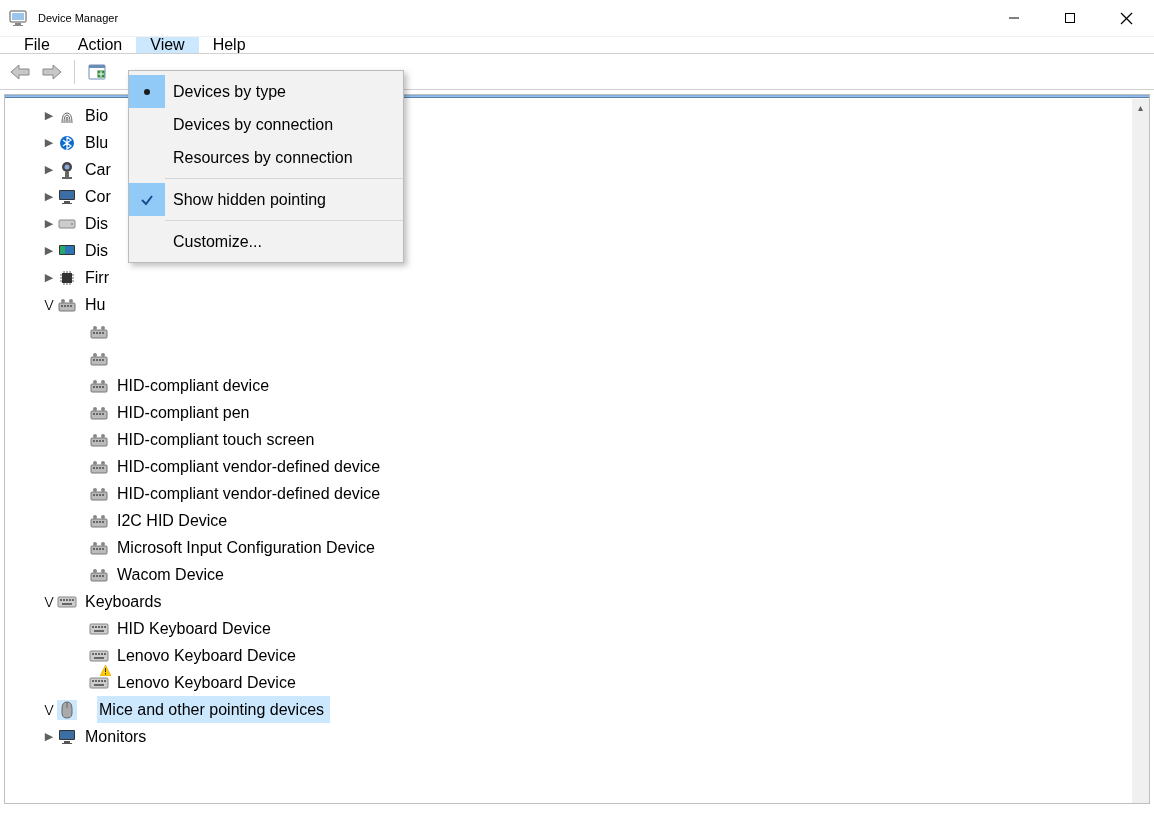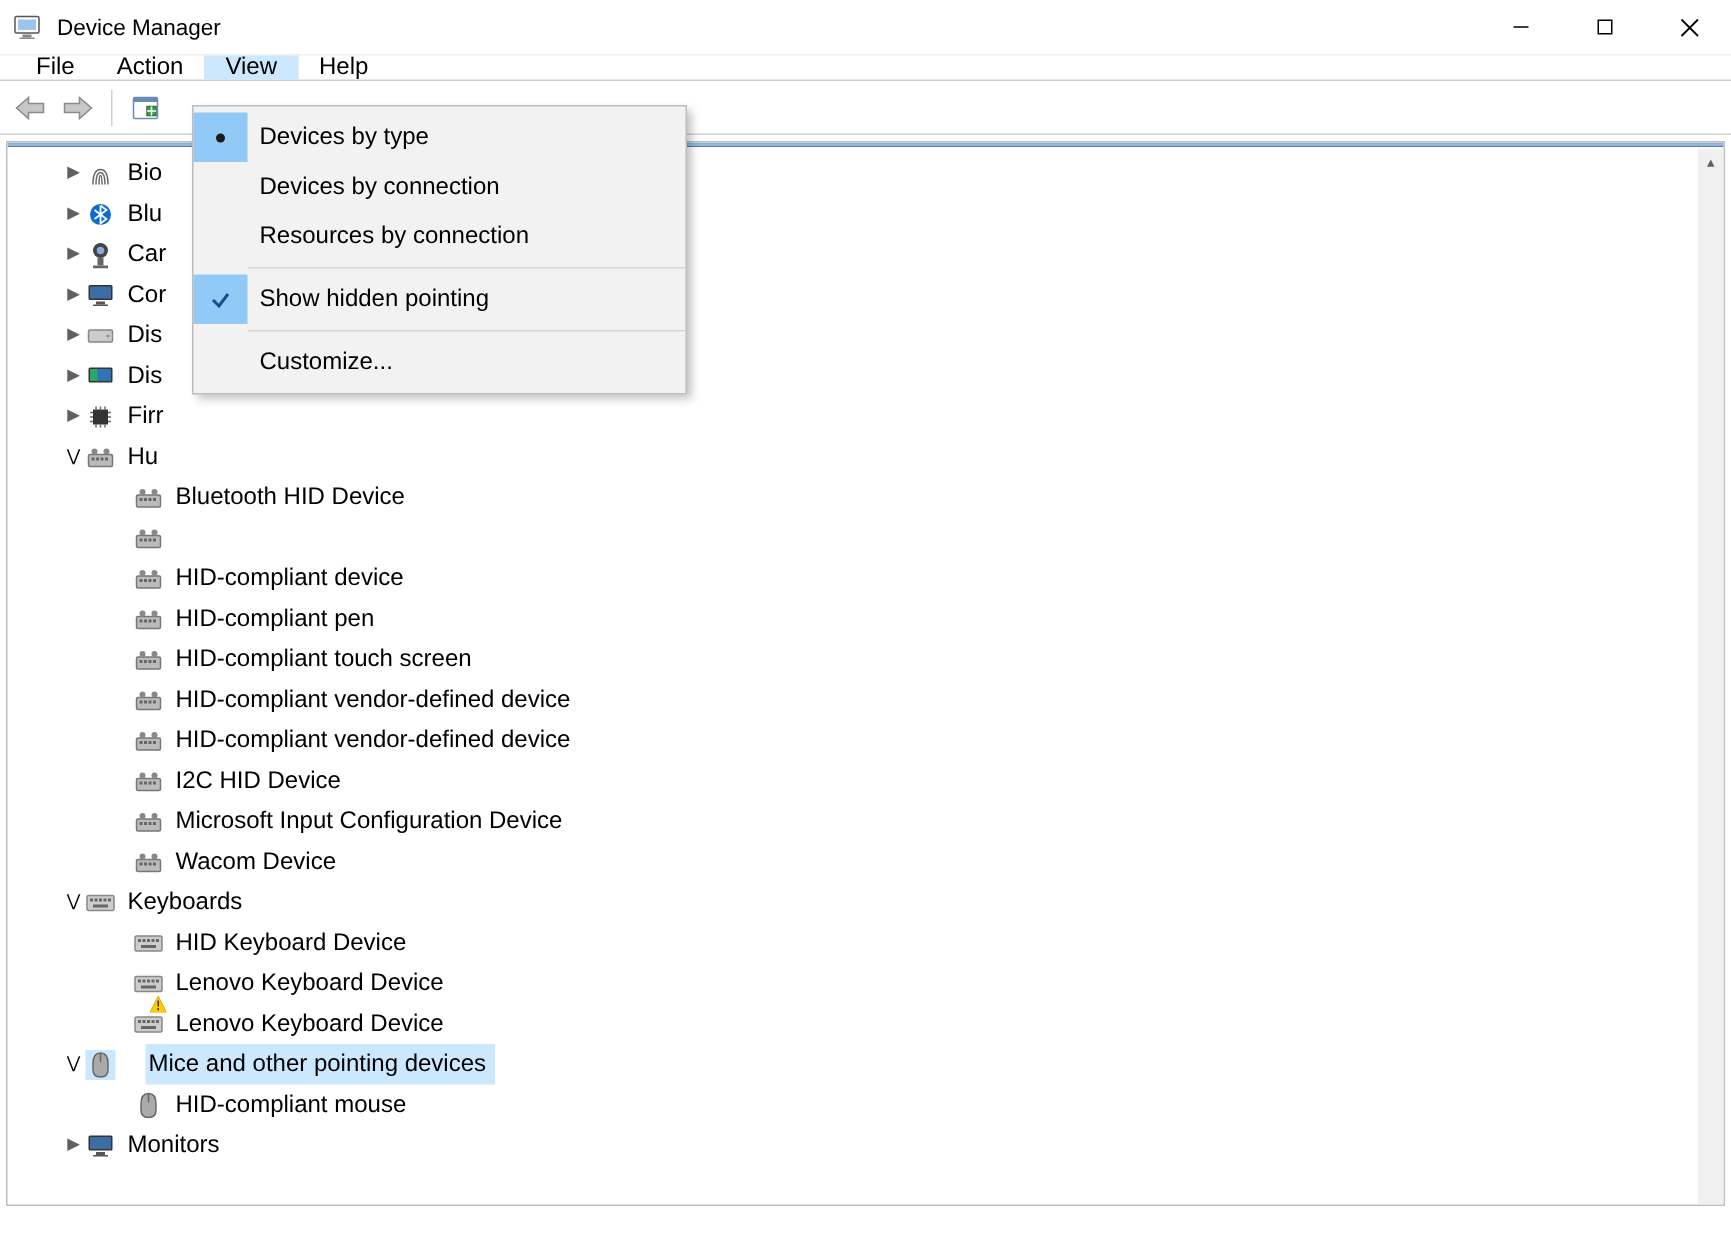--- a/index.html
+++ b/index.html
@@ -22,21 +22,21 @@
     padding: 0 0 0 8px;
     background: #fff;
   }
   .titlebar .app-icon {
     width: 20px; height: 20px;
     margin-right: 10px;
     display: inline-block;
   }
   .titlebar .title {
     flex: 0 0 auto;
-    font-size: 15px;
+    font-size: 11px;
   }
   .titlebar .spacer { flex: 1; }
   .win-controls { display: flex; }
   .win-btn {
     width: 56px; height: 36px;
     display: flex; align-items: center; justify-content: center;
     font-family: "Segoe UI Symbol", sans-serif;
     font-size: 14px;
   }
   .win-btn svg { pointer-events: none; }
@@ -148,21 +148,21 @@
     position: absolute;
     bottom: -2px; right: -2px;
     width: 11px; height: 11px;
   }
 
   
   .dropdown {
     position: absolute;
     left: 128px;
     top: 70px;
-    width: 330px;
+    width: 276px;
     background: #f2f2f2;
     border: 1px solid #bcbcbc;
     box-shadow: 3px 3px 6px rgba(0,0,0,0.25);
     z-index: 50;
     padding: 4px 0;
   }
   .dd-row {
     display: flex;
     align-items: center;
     height: 33px;
@@ -363,21 +363,20 @@
           <svg width="18" height="14" viewBox="0 0 18 14">
             <rect x="1" y="5" width="16" height="8" rx="1" fill="#bbb" stroke="#777"></rect>
             <rect x="3" y="7" width="2" height="2" fill="#666"></rect>
             <rect x="6" y="7" width="2" height="2" fill="#666"></rect>
             <rect x="9" y="7" width="2" height="2" fill="#666"></rect>
             <rect x="12" y="7" width="2" height="2" fill="#666"></rect>
             <circle cx="5" cy="3" r="2" fill="#888"></circle>
             <circle cx="13" cy="3" r="2" fill="#888"></circle>
           </svg>
         </span>
-      <span class="label">Bluetooth HID Device</span>
     </div>
     <div class="tree-row" style="padding-left:84px">
       <span class="ticon">
           <svg width="18" height="14" viewBox="0 0 18 14">
             <rect x="1" y="5" width="16" height="8" rx="1" fill="#bbb" stroke="#777"></rect>
             <rect x="3" y="7" width="2" height="2" fill="#666"></rect>
             <rect x="6" y="7" width="2" height="2" fill="#666"></rect>
             <rect x="9" y="7" width="2" height="2" fill="#666"></rect>
             <rect x="12" y="7" width="2" height="2" fill="#666"></rect>
             <circle cx="5" cy="3" r="2" fill="#888"></circle>
@@ -564,29 +563,20 @@
     <div class="tree-row selected" style="padding-left:36px">
       <span class="chevron" style="color:#000">⋁</span>
       <span class="ticon">
         <svg width="12" height="18" viewBox="0 0 12 18">
             <path d="M6 1 Q11 1 11 8 L11 12 Q11 17 6 17 Q1 17 1 12 L1 8 Q1 1 6 1 Z" fill="#aaa" stroke="#666"></path>
             <line x1="6" y1="1" x2="6" y2="7" stroke="#666"></line>
           </svg>
       </span>
       <span class="label">Mice and other pointing devices</span>
     </div>
-    <div class="tree-row" style="padding-left:84px">
-      <span class="ticon">
-          <svg width="12" height="18" viewBox="0 0 12 18">
-            <path d="M6 1 Q11 1 11 8 L11 12 Q11 17 6 17 Q1 17 1 12 L1 8 Q1 1 6 1 Z" fill="#aaa" stroke="#666"></path>
-            <line x1="6" y1="1" x2="6" y2="7" stroke="#666"></line>
-          </svg>
-        </span>
-      <span class="label">HID-compliant mouse</span>
-    </div>
 
     <div class="tree-row" style="padding-left:36px">
       <span class="chevron">▶</span>
       <span class="ticon">
         <svg width="18" height="16" viewBox="0 0 18 16">
             <rect x="1" y="1" width="16" height="10" rx="1" fill="#333"></rect>
             <rect x="2" y="2" width="14" height="8" fill="#3a6ea5"></rect>
             <rect x="6" y="12" width="6" height="2" fill="#555"></rect>
             <rect x="4" y="14" width="10" height="1" fill="#555"></rect>
           </svg>

